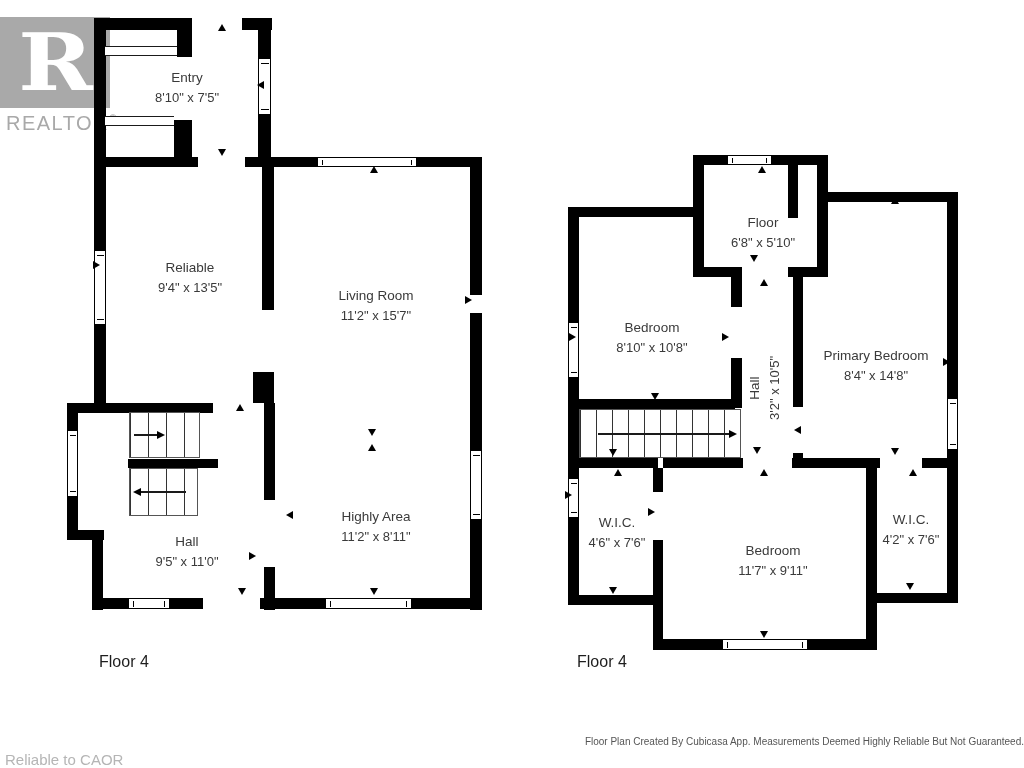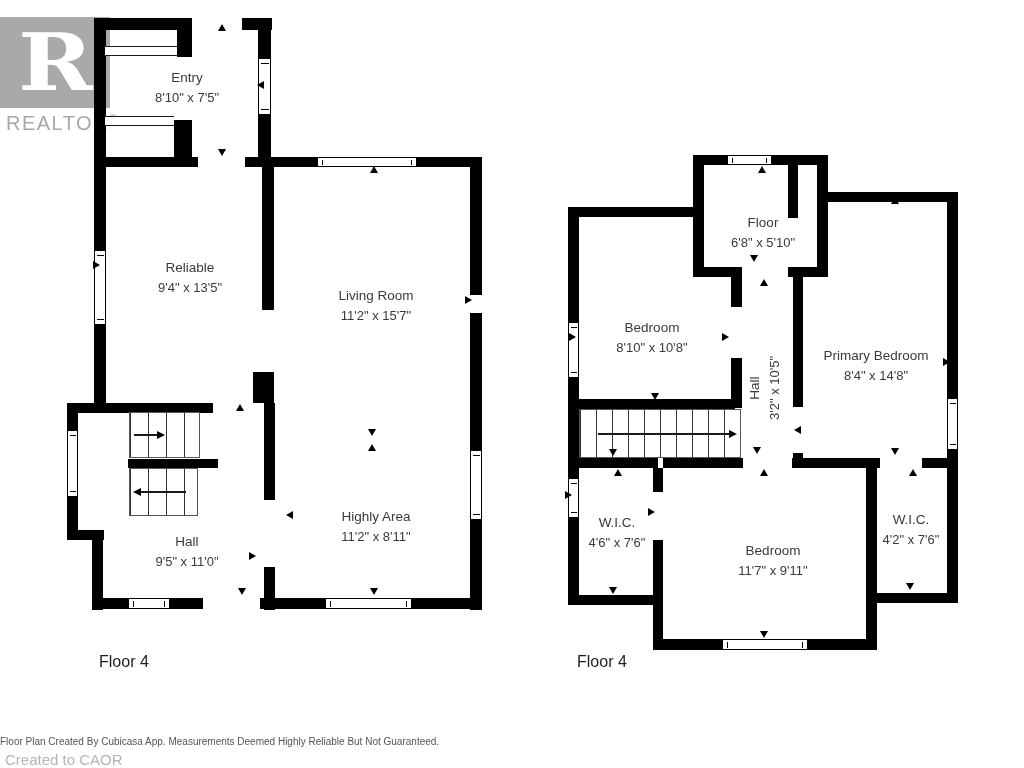--- a/index.html
+++ b/index.html
@@ -28,21 +28,21 @@
   .arr.down{border-width:7px 4px 0 4px;border-top-color:#000;}
   .arr.left{border-width:4px 7px 4px 0;border-right-color:#000;}
   .arr.right{border-width:4px 0 4px 7px;border-left-color:#000;}
   
   .room{position:absolute;z-index:3;text-align:center;transform:translate(-50%,-50%);
         color:#3a3a3a;white-space:nowrap;}
   .room .rname{font-size:13.5px;line-height:1.25;}
   .room .rdims{font-size:13px;line-height:1.25;margin-top:3px;}
   .room.vert{transform:translate(-50%,-50%) rotate(-90deg);}
   .floor-label{position:absolute;z-index:3;font-size:16px;color:#1e1e1e;}
-  #disclaimer{position:absolute;z-index:3;left:0;right:0;top:736px;text-align:left;
+  #disclaimer{position:absolute;z-index:3;left:0;right:0;top:736px;text-align:right;
               font-size:10px;color:#555;}
   #license{position:absolute;z-index:3;left:5px;top:751px;font-size:15px;color:#b5b5b5;}
 </style>
 </head>
 <body>
 
 <div id="canvas">
 
   <div id="logo">
     <div class="logo-block">
@@ -241,14 +241,14 @@
   </div>
   <div class="room" style="left:911px;top:530px">
     <div class="rname">W.I.C.</div>
     <div class="rdims">4'2" x 7'6"</div>
   </div>
 
   <div class="floor-label" style="left:99px;top:653px">Floor 4</div>
   <div class="floor-label" style="left:577px;top:653px">Floor 4</div>
 
   <div id="disclaimer">Floor Plan Created By Cubicasa App. Measurements Deemed Highly Reliable But Not Guaranteed.</div>
-  <div id="license">Created to CAOR</div>
+  <div id="license">Reliable to CAOR</div>
 </div>
 
 </body></html>

